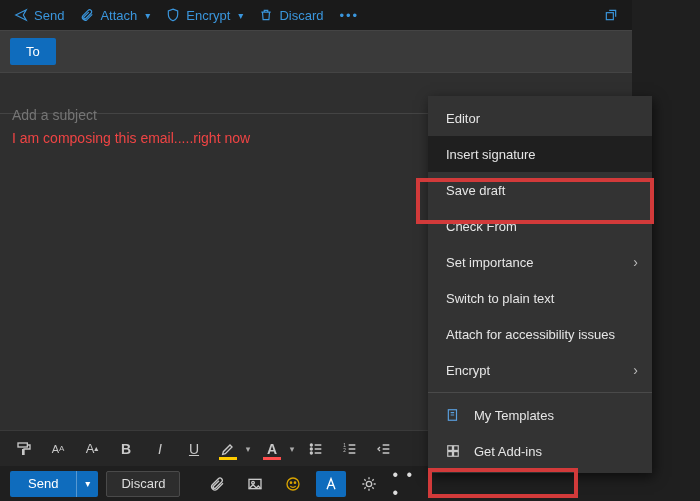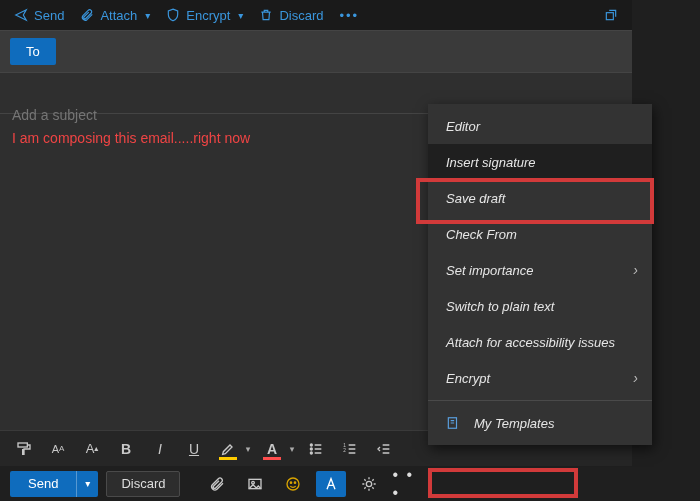--- a/index.html
+++ b/index.html
@@ -40,21 +40,21 @@
   .sendbar { position: absolute; left: 0; right: 0; bottom: 0; height: 35px; background: #1f1f1f; display: flex; align-items: center; padding: 0 10px; gap: 8px; }
   .sendbtn { display: flex; align-items: center; background: #0f6cbd; color: #fff; height: 26px; border-radius: 2px; overflow: hidden; }
   .sendbtn .main { padding: 0 18px; font-size: 13px; display: flex; align-items: center; height: 100%; cursor: pointer; }
   .sendbtn .split { width: 22px; display: flex; align-items: center; justify-content: center; border-left: 1px solid rgba(255,255,255,.3); height: 100%; cursor: pointer; font-size: 10px; }
   .discardbtn { height: 26px; padding: 0 14px; background: #2d2d2d; color: #ddd; font-size: 13px; border: 1px solid #4a4a4a; border-radius: 2px; display: flex; align-items: center; cursor: pointer; }
   .sendbar .sbtn { width: 30px; height: 26px; display: flex; align-items: center; justify-content: center; color: #c8c8c8; cursor: pointer; border-radius: 2px; }
   .sendbar .sbtn.active { background: #0f6cbd; color: #fff; }
   .moredots { width: 34px; height: 26px; display: flex; align-items: center; justify-content: center; color: #ddd; cursor: pointer; font-size: 16px; letter-spacing: 2px; }
 
   
-  .ctxmenu { position: absolute; top: 104px; left: 428px; width: 224px; background: #333333; box-shadow: 2px 4px 12px rgba(0,0,0,.6); color: #e6e6e6; font-size: 13px; padding: 4px 0; z-index: 50; font-style: italic; }
+  .ctxmenu { position: absolute; top: 96px; left: 428px; width: 224px; background: #333333; box-shadow: 2px 4px 12px rgba(0,0,0,.6); color: #e6e6e6; font-size: 13px; padding: 4px 0; z-index: 50; }
   .ctxmenu .mi { height: 36px; display: flex; align-items: center; padding: 0 18px; cursor: pointer; position: relative; }
   .ctxmenu .mi .mchev { position: absolute; right: 14px; color: #bbb; font-size: 14px; }
   .ctxmenu .mi.iconitem { gap: 14px; }
   .ctxmenu .sep { height: 1px; background: #4a4a4a; margin: 4px 0; }
   .ctxmenu .mi.highlight { background: #1f1f1f; }
 
   
   .redbox { position: absolute; border: 4px solid #d23a3a; pointer-events: none; z-index: 60; }
   .redbox.sig { top: 178px; left: 416px; width: 238px; height: 46px; }
   .redbox.more { top: 468px; left: 428px; width: 150px; height: 30px; }
@@ -270,18 +270,29 @@
     <div class="sep"></div>
     <div class="mi iconitem">
       <span class="icon">
         <svg width="14" height="14" viewBox="0 0 24 24" fill="none" stroke="#5aa0e0" stroke-width="2">
             <rect x="4" y="3" width="14" height="18"></rect>
             <path d="M8 8h6M8 12h6"></path>
           </svg>
       </span>
       <span>My Templates</span>
     </div>
+    <div class="mi iconitem">
+      <span class="icon">
+        <svg width="14" height="14" viewBox="0 0 24 24" fill="none" stroke="#c8c8c8" stroke-width="2">
+            <rect x="3" y="3" width="8" height="8"></rect>
+            <rect x="13" y="3" width="8" height="8"></rect>
+            <rect x="3" y="13" width="8" height="8"></rect>
+            <rect x="13" y="13" width="8" height="8"></rect>
+          </svg>
+      </span>
+      <span>Get Add-ins</span>
+    </div>
   </div>
 
   <div class="redbox sig"></div>
   <div class="redbox more"></div>
 
 </div>
 
 </body></html>

